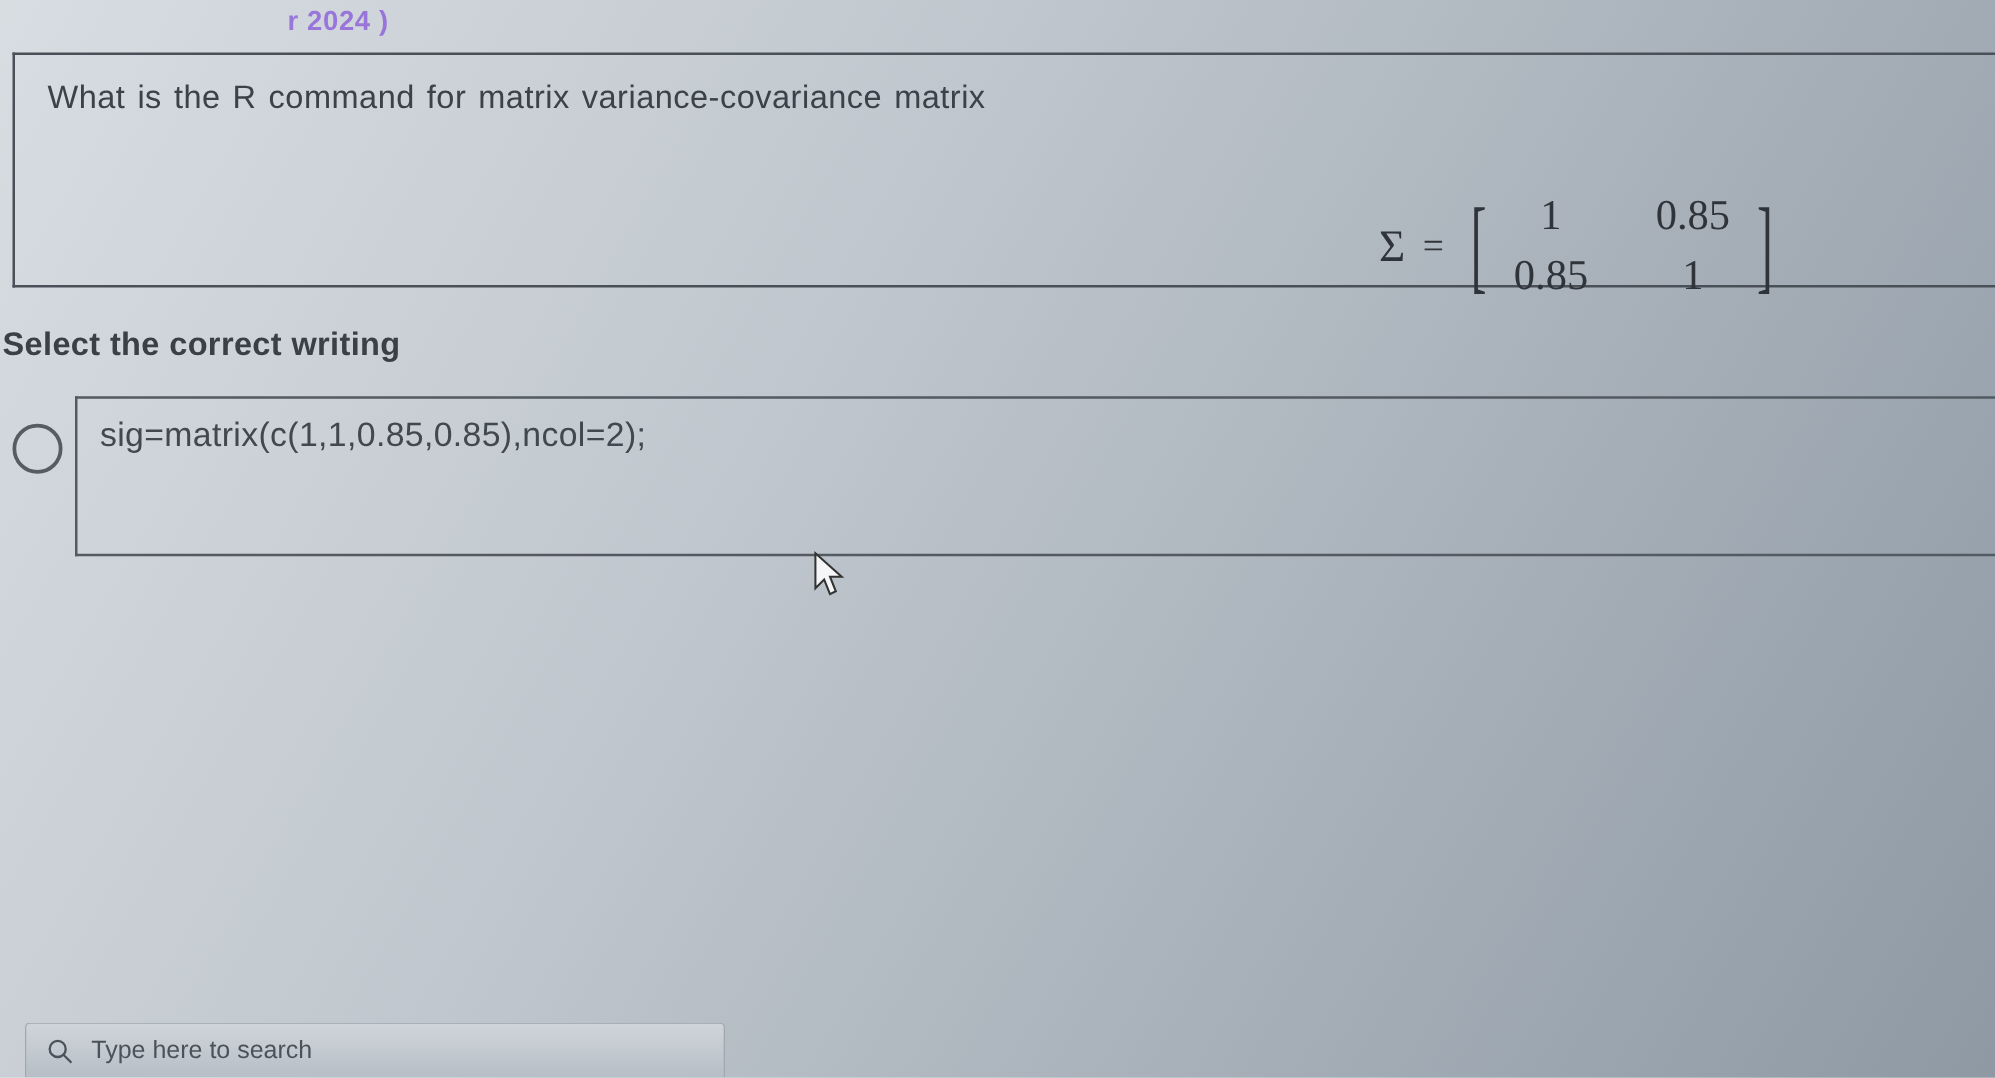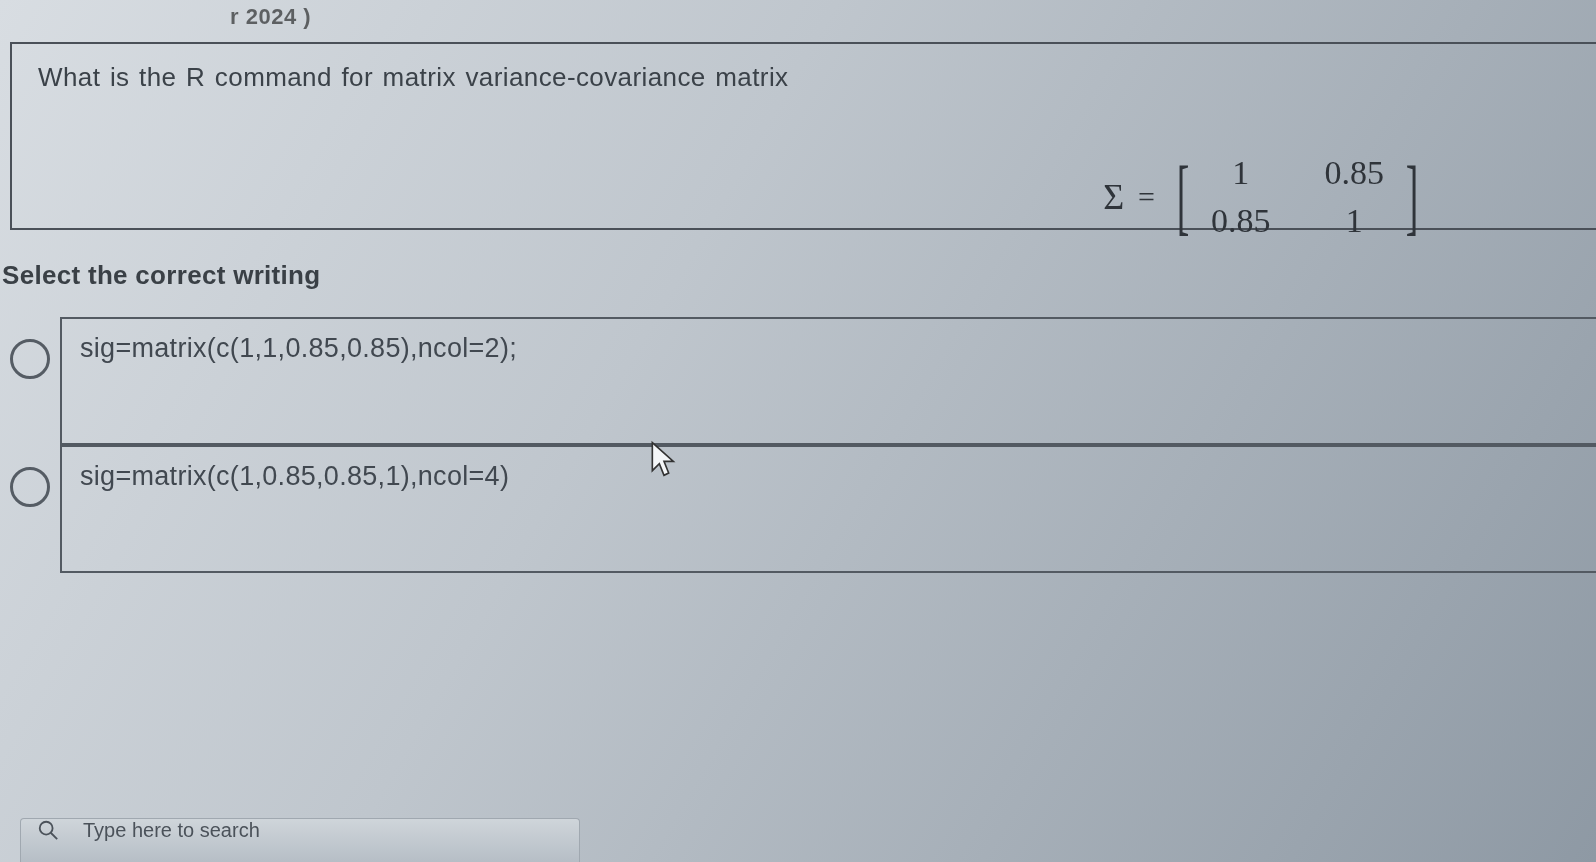--- a/index.html
+++ b/index.html
@@ -14,21 +14,21 @@
   }
   .page {
     width: 100%;
     height: 100%;
     position: relative;
     padding-top: 4px;
   }
   .header-fragment {
     font-size: 22px;
     font-weight: 700;
-    color: #000000;
+    color: #6d28d9;
     padding: 0 8px 8px 230px;
     letter-spacing: 0.5px;
     opacity: 0.55;
   }
   .question-box {
     margin: 4px 0 0 10px;
     border: 2px solid #4a5058;
     border-right: none;
     padding: 18px 26px 18px 26px;
     min-height: 188px;
@@ -121,23 +121,23 @@
     position: absolute;
     left: 20px;
     bottom: 0;
     width: 560px;
     height: 44px;
     background: linear-gradient(180deg, #cfd5da 0%, #b6bec6 100%);
     border: 1px solid #a0a8b0;
     border-bottom: none;
     border-radius: 4px 4px 0 0;
     display: flex;
-    align-items: flex-start;
+    align-items: center;
     padding: 0 16px;
-    gap: 24px;
+    gap: 14px;
     color: #4b525a;
     font-size: 20px;
   }
   .search-icon {
     width: 22px;
     height: 22px;
     flex-shrink: 0;
   }
   .search-icon svg { width: 100%; height: 100%; stroke: #4b525a; }
 
@@ -182,28 +182,20 @@
       <div class="radio-cell">
         <div class="radio"></div>
       </div>
       <div class="option-text-cell">
         <span>sig=matrix(c(1,1,0.85,0.85),ncol=2);</span>
       </div>
     </div>
 
 
 
-    <div class="option-row">
-      <div class="radio-cell">
-        <div class="radio"></div>
-      </div>
-      <div class="option-text-cell">
-        <span>sig=matrix(c(1,0.85,0.85,1),ncol=4)</span>
-      </div>
-    </div>
 
   </div>
 
   <div class="taskbar">
     <span class="search-icon">
       <svg viewBox="0 0 24 24" fill="none" stroke-width="2">
         <circle cx="10" cy="10" r="7"></circle>
         <line x1="15" y1="15" x2="22" y2="22"></line>
       </svg>
     </span>

